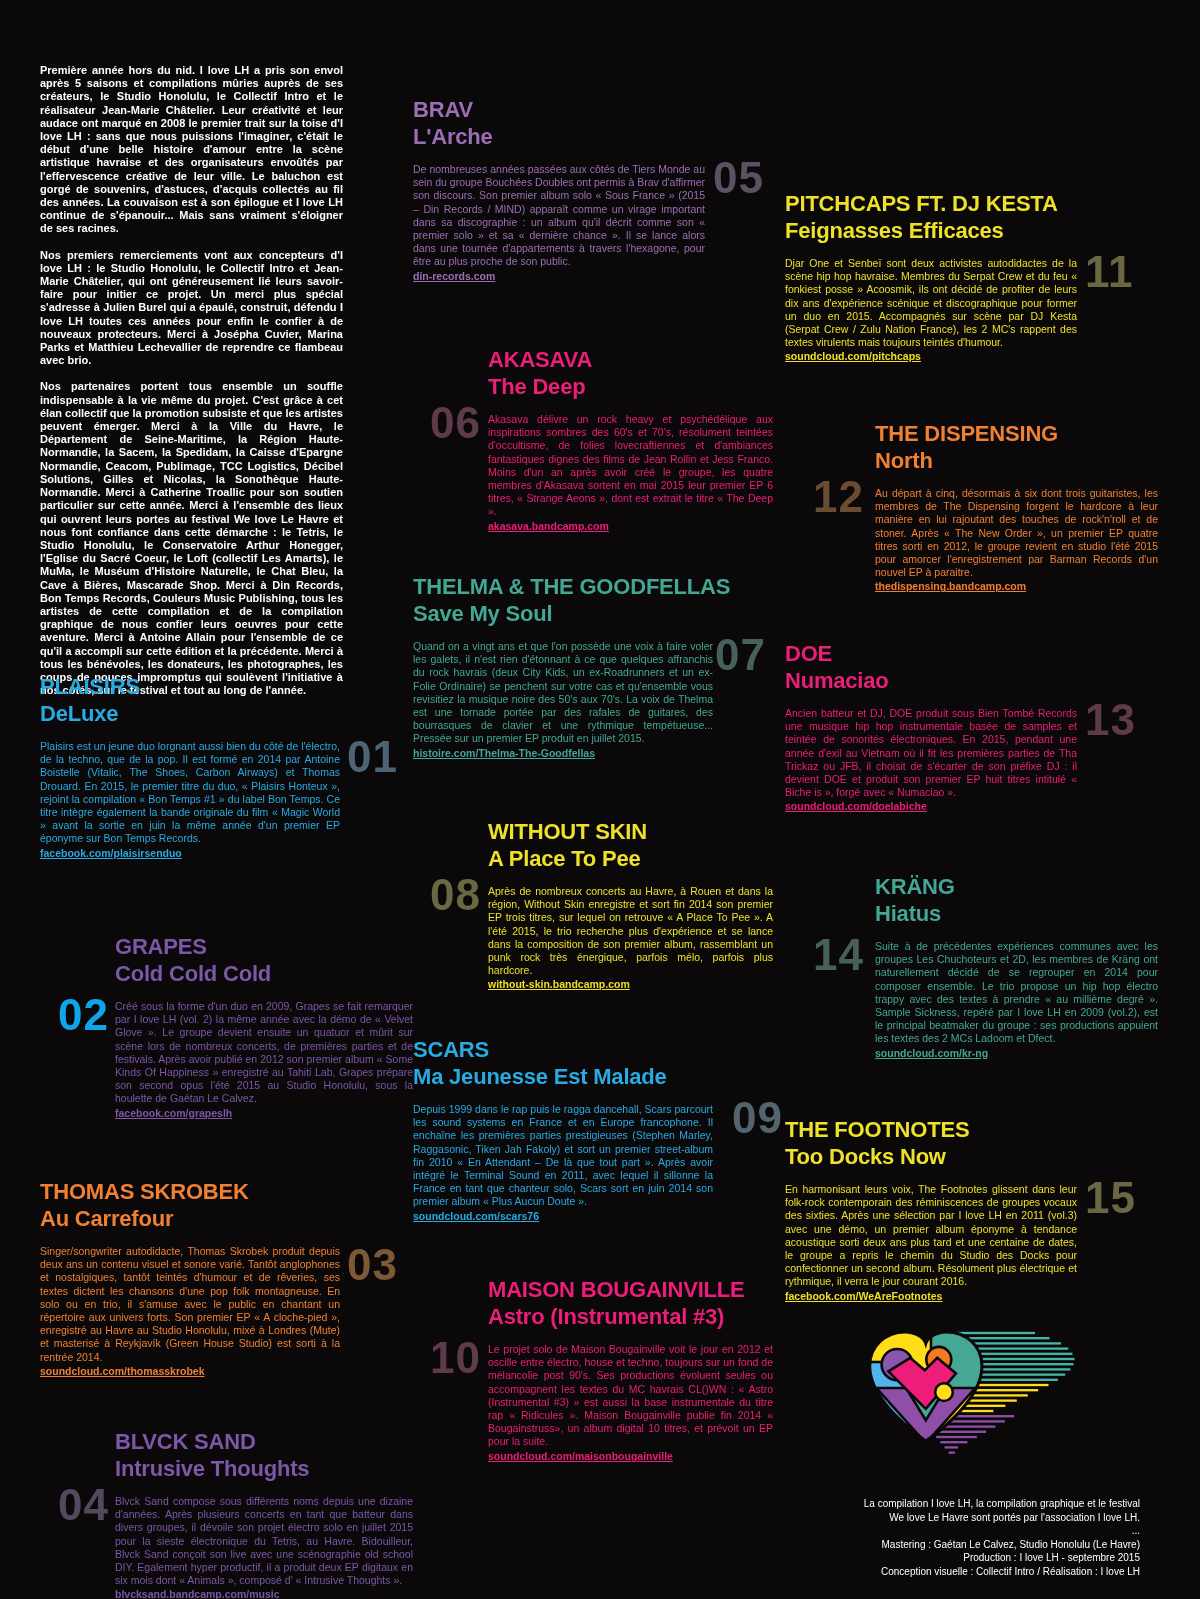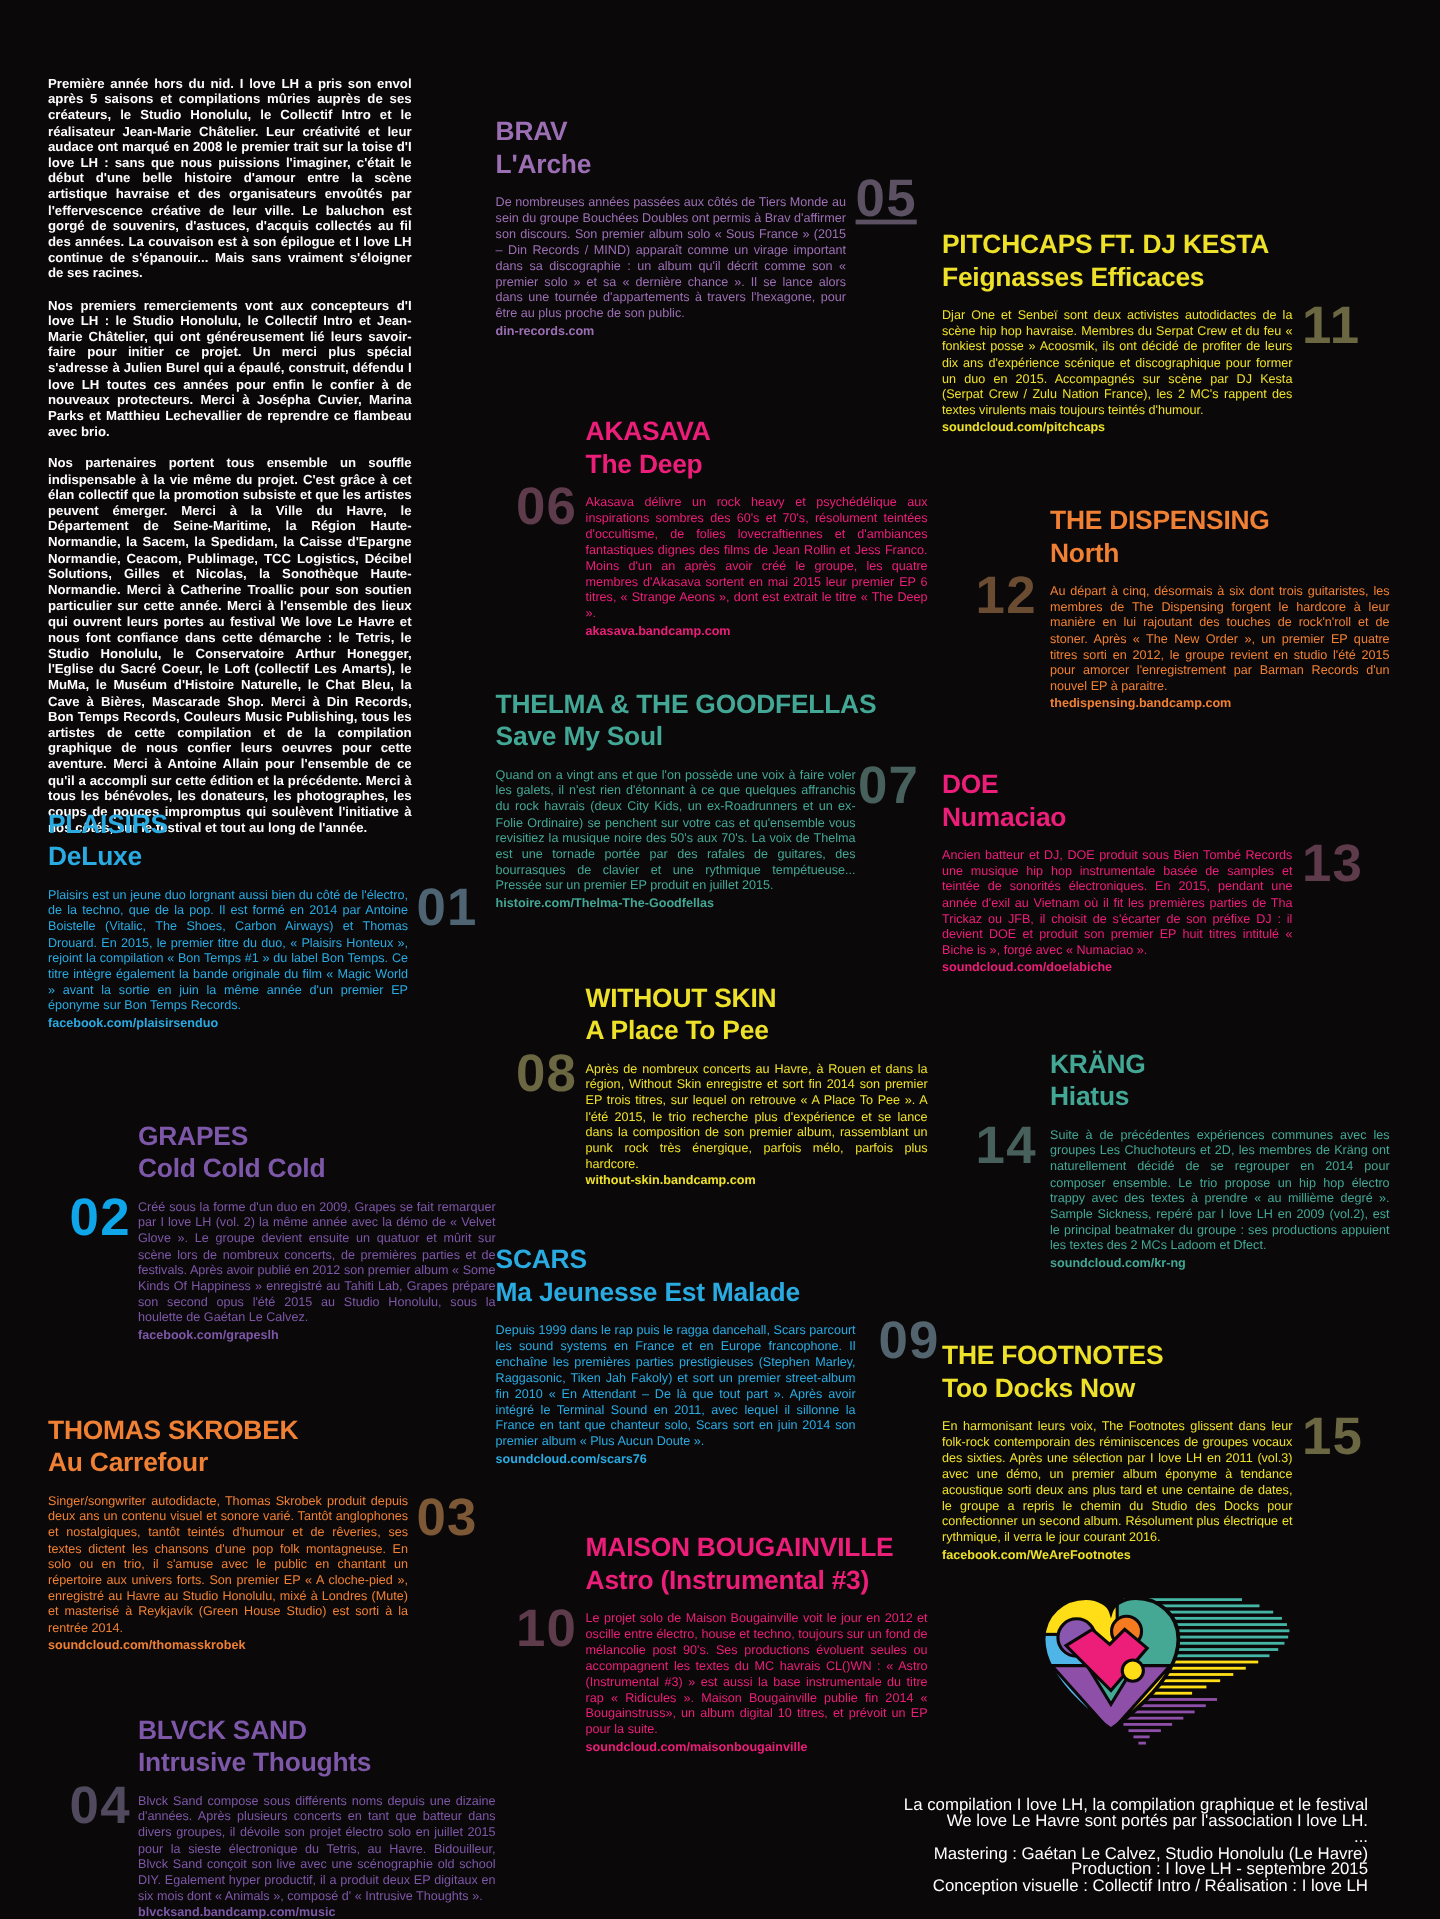--- a/index.html
+++ b/index.html
@@ -5,33 +5,33 @@
   html,body{margin:0;padding:0;background:#0b0809;}
   #page{position:relative;width:1200px;height:1599px;background:#0b0809;overflow:hidden;
         font-family:"Liberation Sans",sans-serif;margin-top:28px;}
   .intro{position:absolute;left:40px;top:36px;width:303px;color:#ffffff;}
   .intro p{margin:0 0 13px 0;font-size:11px;line-height:13.2px;font-weight:bold;text-align:justify;}
   .artist{position:absolute;}
   .artist h2,.artist h3{margin:0;font-size:22px;line-height:27px;font-weight:bold;
         letter-spacing:-0.2px;white-space:nowrap;}
   .artist h3{margin-bottom:13px;}
   .artist p{margin:0;font-size:10.5px;line-height:13.2px;text-align:justify;}
-  .artist .link{font-size:10.5px;line-height:14px;font-weight:bold;}
+  .artist .link{font-size:10.5px;line-height:14px;font-weight:bold;text-decoration:underline;}
   .num{position:absolute;font-size:44px;font-weight:bold;letter-spacing:1px;line-height:44px;}
   
   .c-blue{color:#29ABE2;} .c-purple{color:#7D57A8;} .c-lavender{color:#9C6FB5;}
   .c-orange{color:#F08034;} .c-pink{color:#EC1E79;} .c-teal{color:#43A795;}
   .c-yellow{color:#EDE12A;}
   
   .n01{color:#4e6472;} .n02{color:#0ea5e9;} .n03{color:#7d5836;} .n04{color:#514a5e;}
   .n05{color:#5b5162;} .n06{color:#5e3b4b;} .n07{color:#47605c;} .n08{color:#6b6742;}
   .n09{color:#53646e;} .n10{color:#5e3b4b;} .n11{color:#6b6742;} .n12{color:#6a4c32;}
   .n13{color:#5e3b4b;} .n14{color:#47605c;} .n15{color:#6b6742;}
   .credits{position:absolute;left:640px;top:1469px;width:500px;text-align:right;
-        color:#ffffff;font-size:14px;line-height:13.5px;}
+        color:#ffffff;font-size:10px;line-height:13.5px;}
   .credits div{margin:0;}
   .logo{position:absolute;left:858px;top:1282px;width:250px;height:156px;}
 </style>
 </head>
 <body>
 
 <div id="page">
 
   <div class="intro">
     <p>Première année hors du nid. I love LH a pris son envol après 5 saisons et compilations mûries auprès de ses créateurs, le Studio Honolulu, le Collectif Intro et le réalisateur Jean-Marie Châtelier. Leur créativité et leur audace ont marqué en 2008 le premier trait sur la toise d'I love LH : sans que nous puissions l'imaginer, c'était le début d'une belle histoire d'amour entre la scène artistique havraise et des organisateurs envoûtés par l'effervescence créative de leur ville. Le baluchon est gorgé de souvenirs, d'astuces, d'acquis collectés au fil des années. La couvaison est à son épilogue et I love LH continue de s'épanouir... Mais sans vraiment s'éloigner de ses racines.</p>
@@ -65,21 +65,21 @@
 
   <section class="artist c-purple" style="left:115px;top:1400px;width:298px;">
     <div class="num n04" style="left:-57px;top:55px;">04</div>
     <h2>BLVCK SAND</h2>
     <h3>Intrusive Thoughts</h3>
     <p>Blvck Sand compose sous différents noms depuis une dizaine d'années. Après plusieurs concerts en tant que batteur dans divers groupes, il dévoile son projet électro solo en juillet 2015 pour la sieste électronique du Tetris, au Havre. Bidouilleur, Blvck Sand conçoit son live avec une scénographie old school DIY. Egalement hyper productif, il a produit deux EP digitaux en six mois dont « Animals », composé d' « Intrusive Thoughts ».</p>
     <div class="link">blvcksand.bandcamp.com/music</div>
   </section>
 
   <section class="artist c-lavender" style="left:413px;top:68px;width:292px;">
-    <div class="num n05" style="left:300px;top:48px;text-decoration:underline;">05</div>
+    <div class="num n05" style="left:300px;top:60px;">05</div>
     <h2>BRAV</h2>
     <h3>L'Arche</h3>
     <p>De nombreuses années passées aux côtés de Tiers Monde au sein du groupe Bouchées Doubles ont permis à Brav d'affirmer son discours. Son premier album solo « Sous France » (2015 – Din Records / MIND) apparaît comme un virage important dans sa discographie : un album qu'il décrit comme son « premier solo » et sa « dernière chance ». Il se lance alors dans une tournée d'appartements à travers l'hexagone, pour être au plus proche de son public.</p>
     <div class="link">din-records.com</div>
   </section>
 
   <section class="artist c-pink" style="left:488px;top:318px;width:285px;">
     <div class="num n06" style="left:-58px;top:55px;">06</div>
     <h2>AKASAVA</h2>
     <h3>The Deep</h3>

